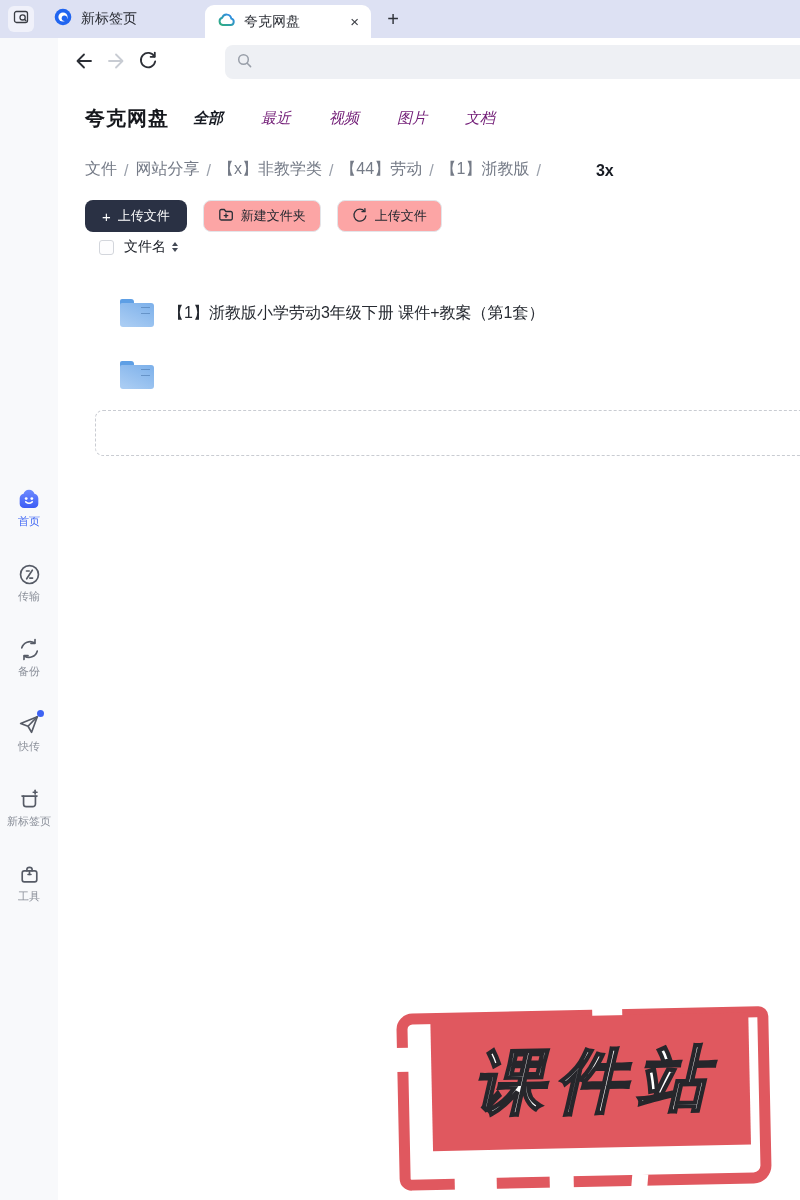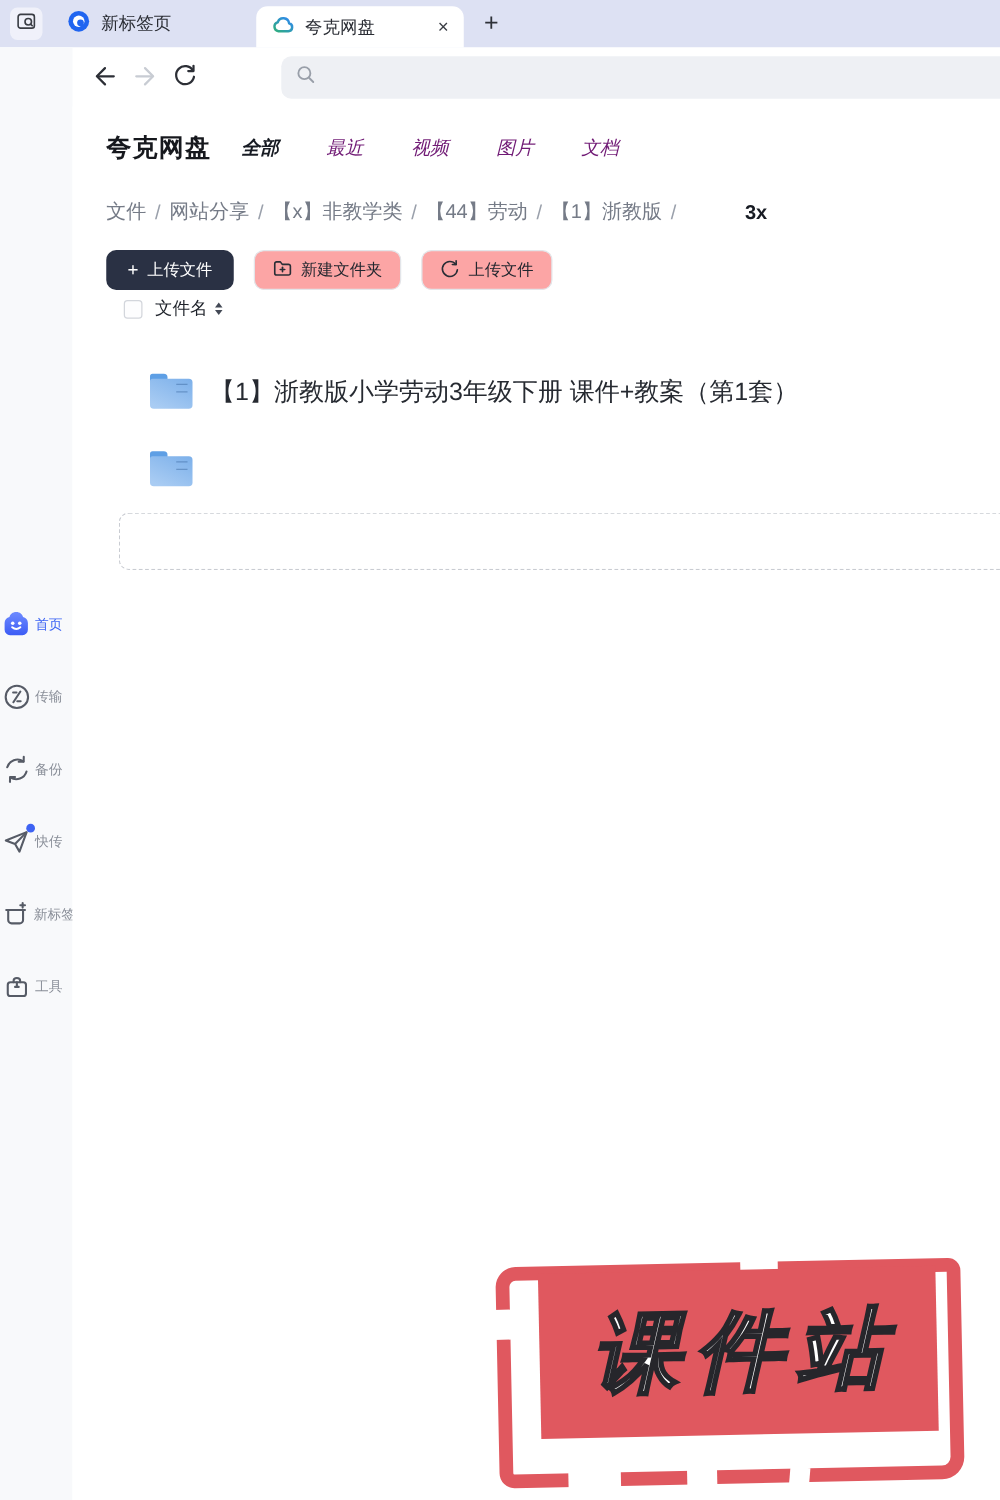--- a/index.html
+++ b/index.html
@@ -21,21 +21,21 @@
   
   .toolbar{position:absolute;top:38px;left:0;right:0;height:47px;background:#fff;}
   .nav-ic{position:absolute;top:11px;width:24px;height:24px;}
   .searchbar{position:absolute;left:225px;top:7px;width:590px;height:34px;background:#eef0f4;border-radius:8px;
     display:flex;align-items:center;padding:0 11px;box-sizing:border-box;gap:8px;}
   .searchbar input{border:none;background:transparent;outline:none;flex:1;font-size:13px;color:#333;}
 
   
   .sidebar{position:absolute;top:38px;left:0;width:58px;bottom:0;background:#f8f9fb;}
   .side-nav{position:absolute;top:448px;left:0;right:0;display:flex;flex-direction:column;gap:32px;align-items:center;}
-  .side-item{display:flex;flex-direction:row;align-items:center;gap:2px;width:58px;}
+  .side-item{display:flex;flex-direction:column;align-items:center;gap:2px;width:58px;}
   .side-icon{width:26px;height:26px;position:relative;display:flex;align-items:center;justify-content:center;}
   .side-label{font-size:11px;color:#8a8f99;white-space:nowrap;}
   .side-item.active .side-label{color:#3f66f4;}
   .badge-dot{position:absolute;top:-1px;right:-2px;width:7px;height:7px;border-radius:50%;background:#3e63f3;}
 
   
   .main{position:absolute;left:58px;top:85px;right:0;bottom:0;background:#fff;}
   .page-head{position:absolute;left:27px;top:20px;display:flex;align-items:center;}
   .page-title{font-size:20px;font-weight:bold;color:#16181d;letter-spacing:1px;}
   .filter-tabs{display:flex;gap:38px;margin-left:24px;font-style:italic;}
@@ -56,21 +56,21 @@
   .list-head{position:absolute;left:29px;top:153px;display:flex;align-items:center;margin-left:12px;}
   .checkbox{width:15px;height:15px;border:1.5px solid #d3d6dc;border-radius:3px;background:#fdfdfe;box-sizing:border-box;}
   .list-head-label{margin-left:10px;font-size:14px;color:#20242c;font-weight:500;}
   .sort{display:flex;flex-direction:column;gap:2px;margin-left:6px;}
   .tri-up{width:0;height:0;border-left:3.5px solid transparent;border-right:3.5px solid transparent;border-bottom:4px solid #434955;}
   .tri-down{width:0;height:0;border-left:3.5px solid transparent;border-right:3.5px solid transparent;border-top:4px solid #434955;}
 
   .file-row{position:absolute;left:0;right:0;height:46px;display:flex;align-items:center;padding-left:62px;gap:14px;box-sizing:border-box;}
   .row-1{top:205px;}
   .row-2{top:267px;}
-  .file-name{font-size:20px;color:#262a31;}
+  .file-name{font-size:16px;color:#262a31;}
 
   .folder{width:34px;height:28px;position:relative;flex:0 0 auto;}
   .folder-tab{position:absolute;top:0;left:0;width:14px;height:7px;background:#5e9fe5;border-radius:2px 3px 0 0;}
   .folder-body{position:absolute;top:4px;left:0;right:0;bottom:0;border-radius:2px 3px 3px 3px;
     background:linear-gradient(205deg,#7cb0ea 0%,#a9ccf3 90%);}
   .folder-lines{position:absolute;top:8px;right:4px;width:9px;height:5px;
     border-top:1px solid rgba(70,115,170,.55);border-bottom:1px solid rgba(70,115,170,.55);}
 
   .dropzone{position:absolute;left:37px;top:325px;width:740px;height:46px;border:1px dashed #c9ccd2;border-radius:8px;box-sizing:border-box;}
 

